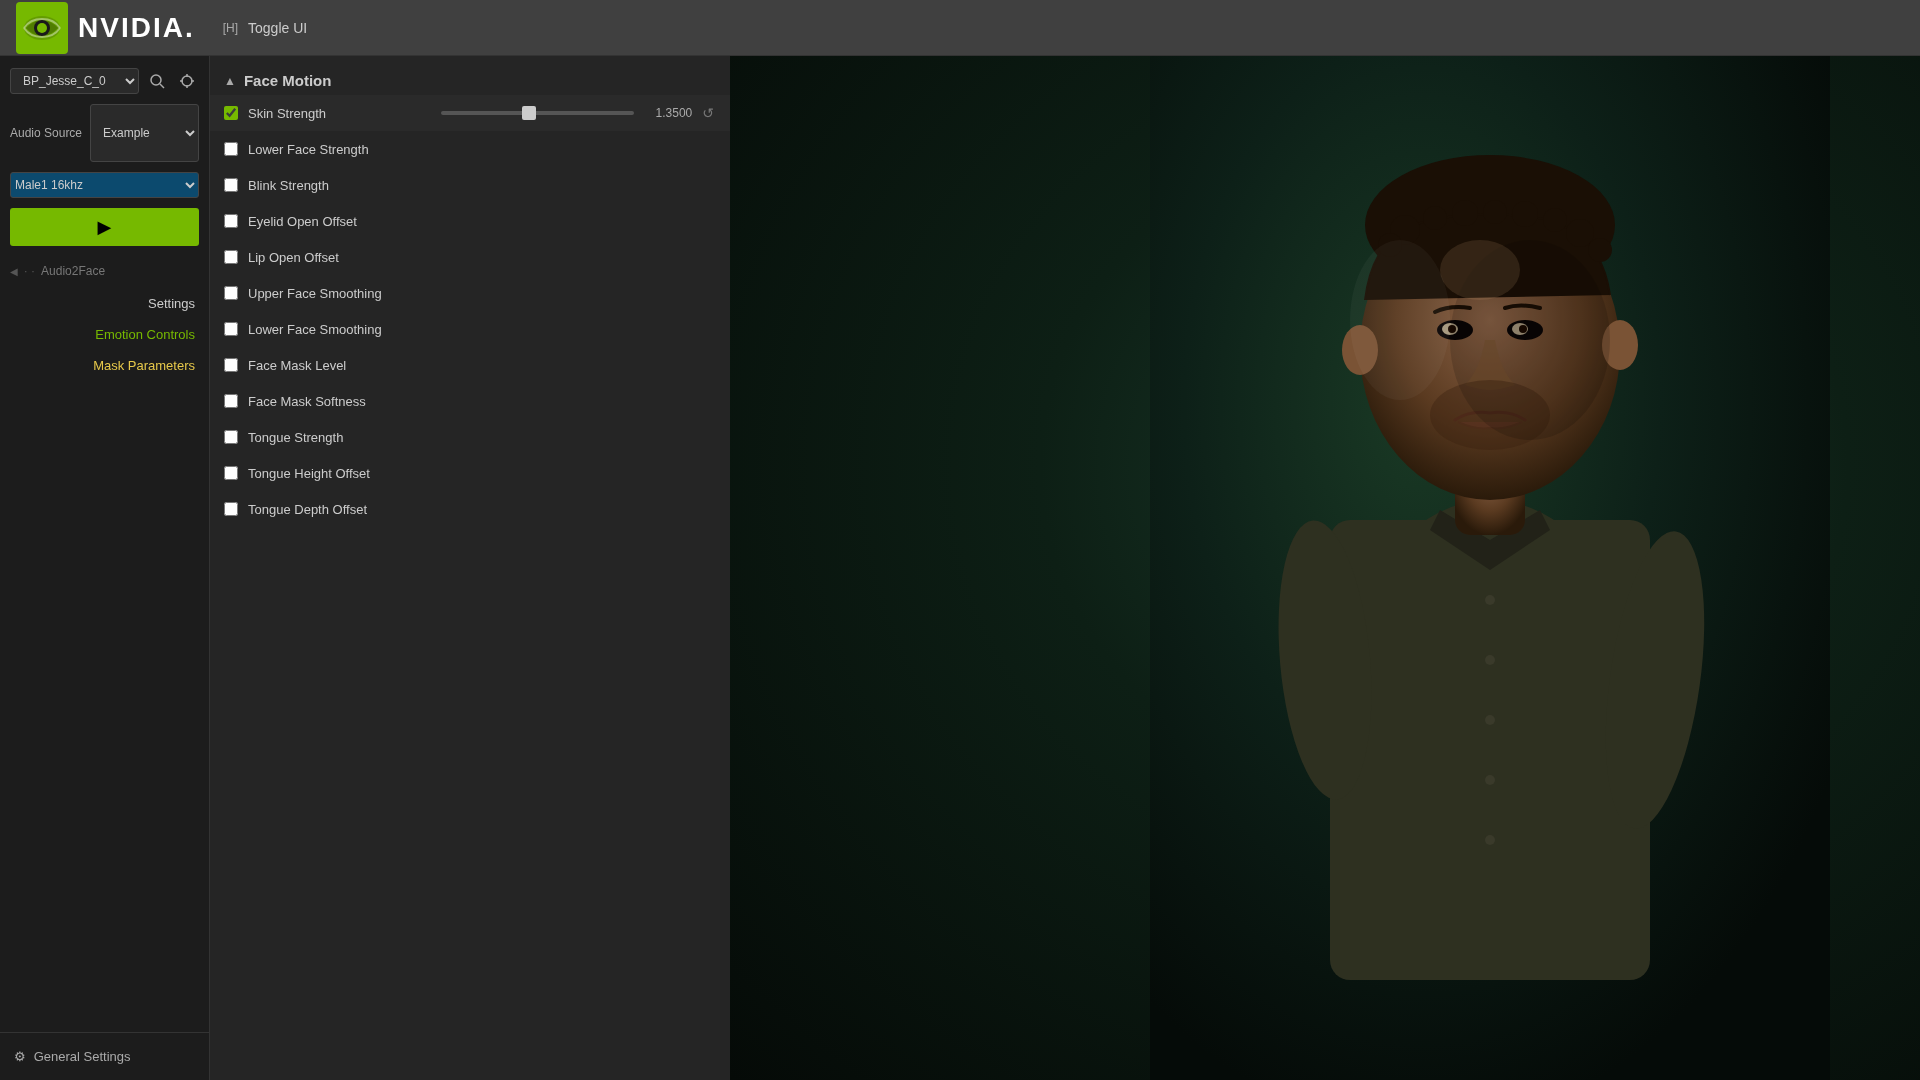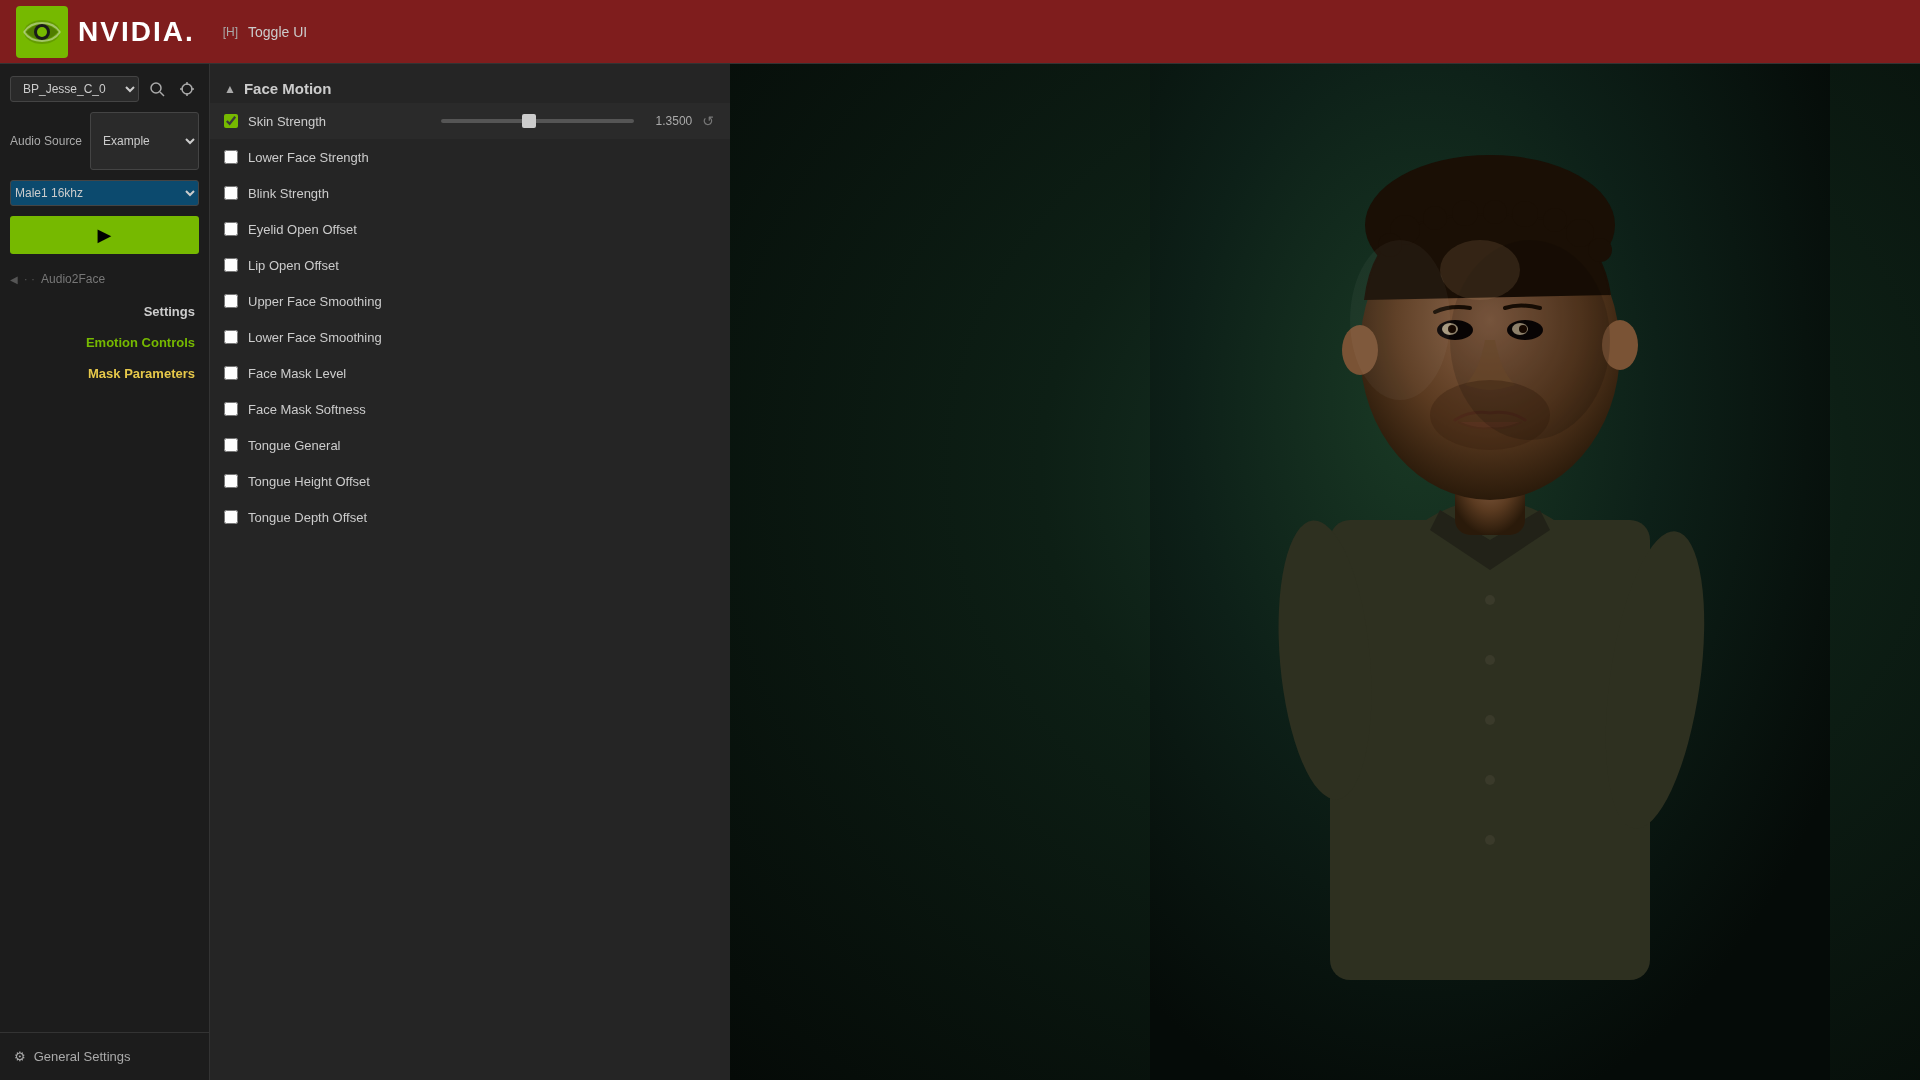--- a/index.html
+++ b/index.html
@@ -11,22 +11,22 @@
       color: #ccc;
       overflow: hidden;
       display: flex;
       flex-direction: column;
     }
 
     
     #topbar {
       display: flex;
       align-items: center;
-      background: #7f1d1d;
-      height: 64px;
+      background: #404040;
+      height: 56px;
       padding: 0 16px;
       gap: 20px;
       border-bottom: 1px solid #333;
     }
     #nvidia-logo {
       display: flex;
       align-items: center;
       gap: 10px;
     }
     .nvidia-eye {
@@ -154,21 +154,20 @@
       padding: 6px 10px;
       display: flex;
       align-items: center;
       gap: 6px;
     }
 
     .sidebar-nav {
       display: flex;
       flex-direction: column;
       margin-top: 4px;
-      font-weight: bold;
     }
     .sidebar-nav-item {
       padding: 8px 14px;
       font-size: 13px;
       cursor: pointer;
       color: #ccc;
       text-align: right;
     }
     .sidebar-nav-item.active-green {
       color: #76b900;
@@ -447,21 +446,21 @@
         <div class="param-row">
           <input type="checkbox" class="param-checkbox" style="">
           <span class="param-label">Face Mask Level</span>
         </div>
         <div class="param-row">
           <input type="checkbox" class="param-checkbox" style="">
           <span class="param-label">Face Mask Softness</span>
         </div>
         <div class="param-row">
           <input type="checkbox" class="param-checkbox" style="">
-          <span class="param-label">Tongue General</span>
+          <span class="param-label">Tongue Strength</span>
         </div>
         <div class="param-row">
           <input type="checkbox" class="param-checkbox" style="">
           <span class="param-label">Tongue Height Offset</span>
         </div>
         <div class="param-row">
           <input type="checkbox" class="param-checkbox" style="">
           <span class="param-label">Tongue Depth Offset</span>
         </div>
       </div>

